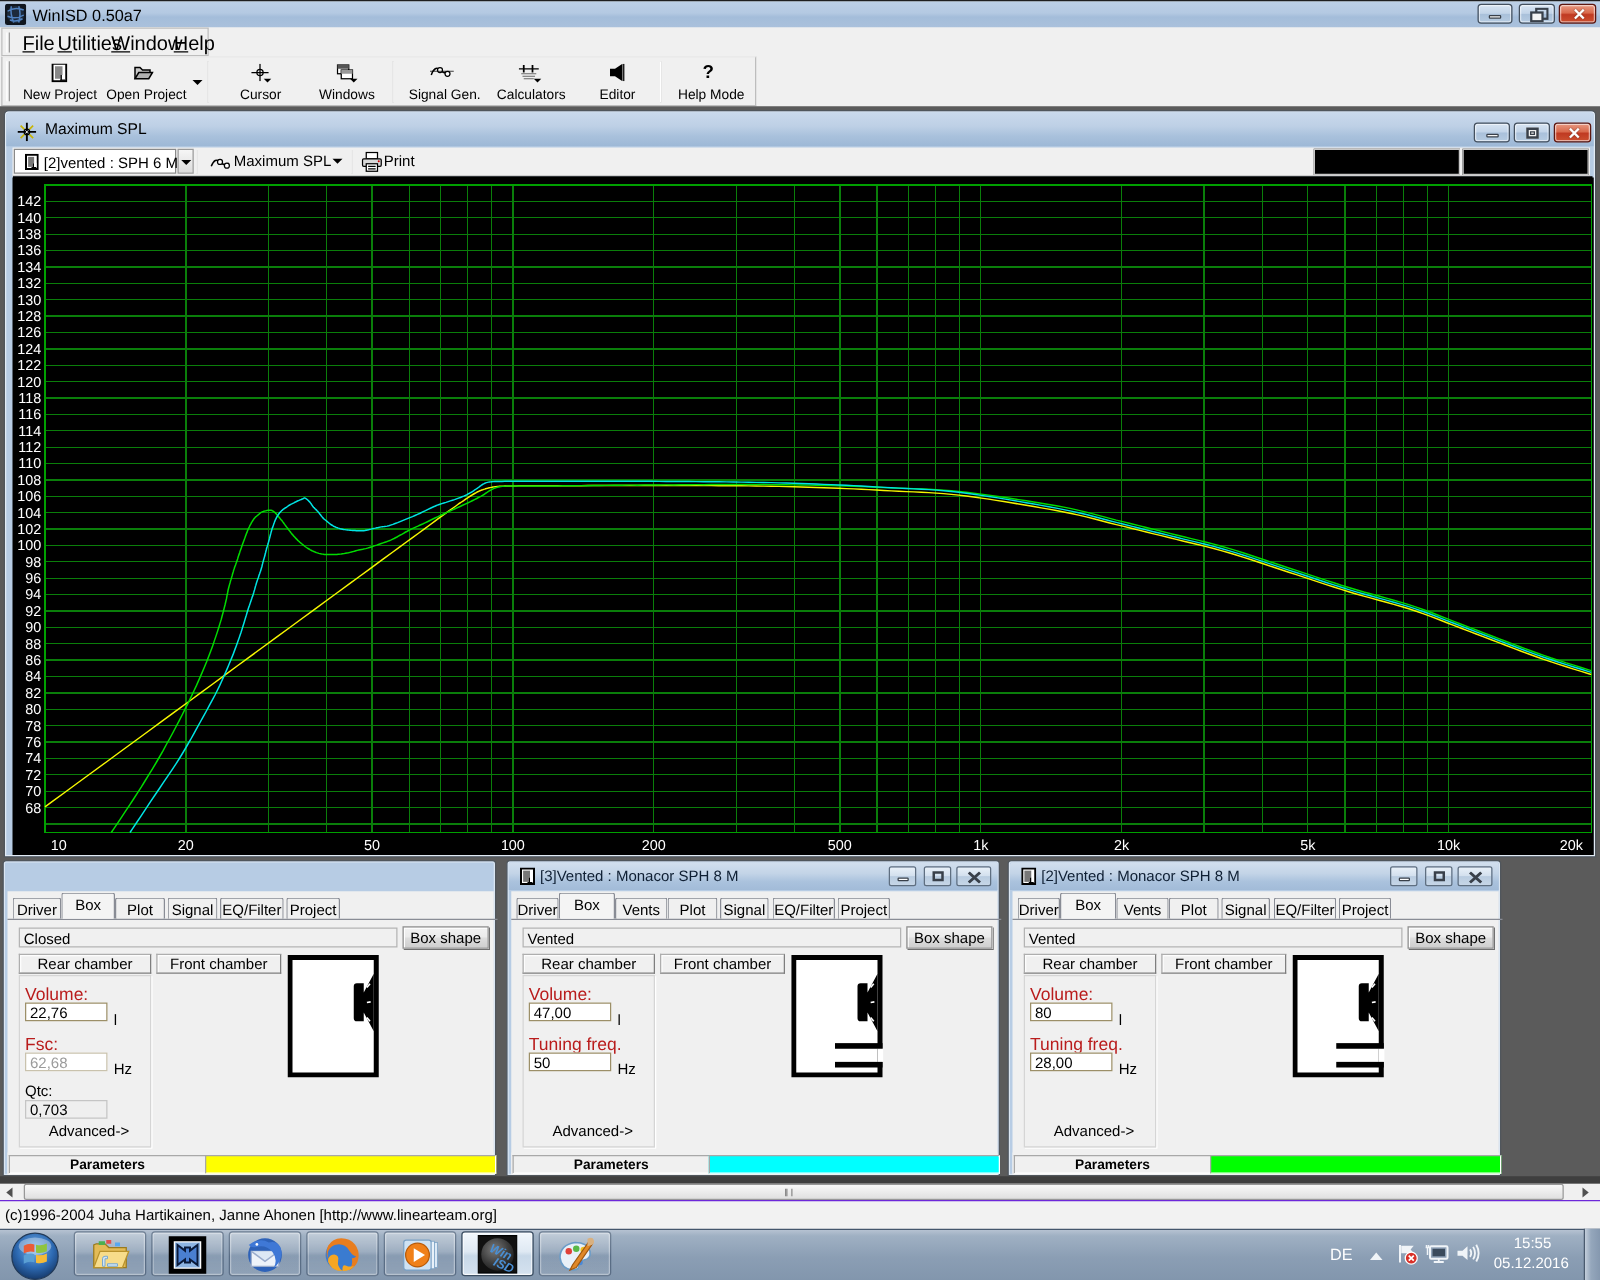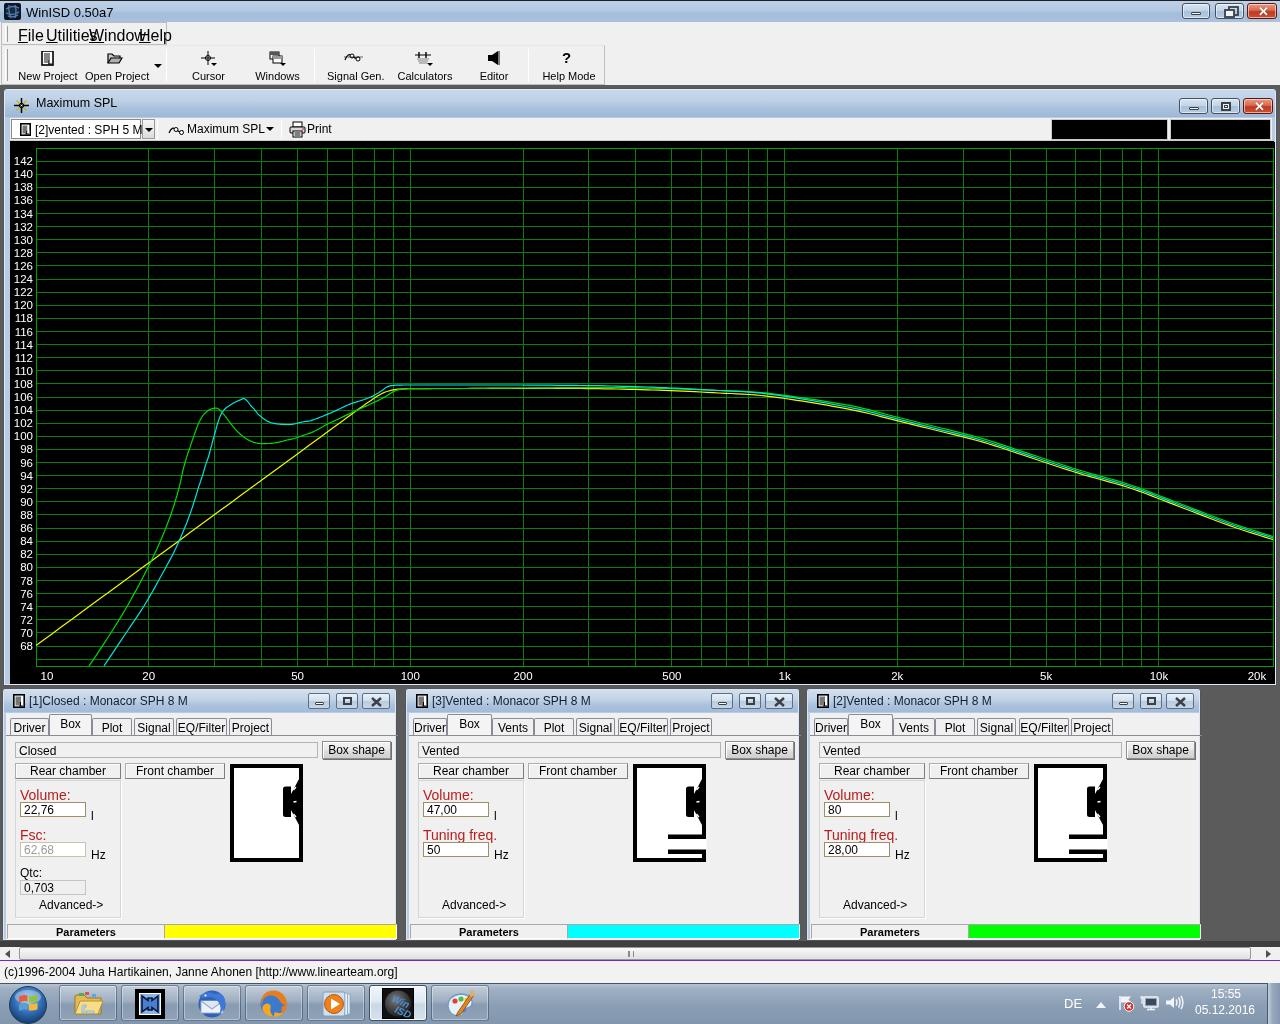--- a/index.html
+++ b/index.html
@@ -185,21 +185,21 @@
   </div>
   <div id="gtbar">
    <div class="combo1" style="left:1px;top:1px;width:130px;height:20px">
     <svg class="abs" style="left:8px;top:3px" width="11" height="13">
             <rect x="0.8" y="0.8" width="9.4" height="11.4" fill="#fff" stroke="#000" stroke-width="1.6"></rect>
             <rect x="2.5" y="2.5" width="4.8" height="8" fill="#777"></rect>
             <rect x="6.2" y="7.5" width="3" height="3.6" fill="#fff"></rect>
             <line x1="6.7" y1="7.5" x2="6.7" y2="11" stroke="#000"></line>
             <line x1="5.2" y1="11" x2="9" y2="11" stroke="#000"></line>
           </svg>
-    <div class="abs smalltext" style="left:23px;top:3px">[2]vented : SPH 5 M</div>
+    <div class="abs smalltext" style="left:23px;top:3px">[2]vented : SPH 6 M</div>
    </div>
    <div class="abs" style="left:132px;top:1px;width:13px;height:20px;background:linear-gradient(180deg,#f6f6f6,#dcdcdc);border:1px solid #9a9a9a">
           <div class="arrow-d" style="left:2px;top:8px"></div>
         </div>
    <div class="abs" style="left:147px;top:2px;width:1px;height:19px;background:#a8a8a8;border-right:1px solid #fff"></div>
    <svg class="abs" style="left:158px;top:7px" width="18" height="11">
           <path d="M1 8 Q4 0.5 8 4.5 T15 5.5" fill="none" stroke="#000" stroke-width="1.2"></path>
           <circle cx="8" cy="4.5" r="2" fill="#fff" stroke="#000"></circle>
           <circle cx="13.5" cy="7.5" r="2" fill="#fff" stroke="#000"></circle>
         </svg>
@@ -215,41 +215,20 @@
           <circle cx="14" cy="8" r="0.8" fill="#c00"></circle>
         </svg>
    <div class="abs smalltext" style="left:297px;top:4px">Print</div>
    <div class="abs" style="left:1041px;top:1px;width:117px;height:21px;background:#000;border:1px solid #c8c8c8"></div>
    <div class="abs" style="left:1160px;top:1px;width:101px;height:21px;background:#000;border:1px solid #c8c8c8"></div>
   </div>
   <div id="gclient"></div>
  </div>
 
 <div class="cwin" style="left:2px">
-      <div class="ctitle">
-        <svg class="abs" style="left:9px;top:4px" width="12" height="14">
-          <rect x="0.8" y="0.8" width="10.4" height="12.4" fill="#fff" stroke="#000" stroke-width="1.6"></rect>
-          <rect x="2.5" y="2.5" width="5.5" height="9" fill="#777"></rect>
-          <rect x="7" y="8" width="3" height="4" fill="#fff"></rect>
-          <line x1="7.5" y1="8" x2="7.5" y2="12" stroke="#000"></line>
-          <line x1="6" y1="12" x2="10" y2="12" stroke="#000"></line>
-        </svg>
-        <div class="ctext">[1]Closed : Monacor SPH 8 M</div>
-        <div class="ccapbtn" style="left:304px;width:22px">
-          <div class="glyphbar" style="left:6px;top:8px;width:9px;height:3px;background:#fff;border-color:#39404a"></div>
-        </div>
-        <div class="ccapbtn" style="left:332px;width:22px">
-          <div class="glyphsq" style="left:6px;top:3px;width:9px;height:8px;border-width:2px;background:transparent"></div>
-        </div>
-        <div class="ccapbtn" style="left:358px;width:28px">
-          <svg class="abs" style="left:8px;top:3px" width="11" height="10">
-            <path d="M1 1 L10 9 M10 1 L1 9" stroke="#39404a" stroke-width="2.4"></path>
-          </svg>
-        </div>
-      </div>
       <div class="cbody">
         <div class="tab" style="left:4px;width:39px">Driver</div>
         <div class="tab tabsel" style="left:43px;width:43px">Box</div>
         <div class="tab" style="left:86px;width:40px">Plot</div>
         <div class="tab" style="left:128px;width:40px">Signal</div>
         <div class="tab" style="left:170px;width:51px">EQ/Filter</div>
         <div class="tab" style="left:223px;width:43px">Project</div>
         <div class="tabline" style="width:392px"></div>
         <div class="namefield">Closed</div>
         <div class="boxshape">Box shape</div>

